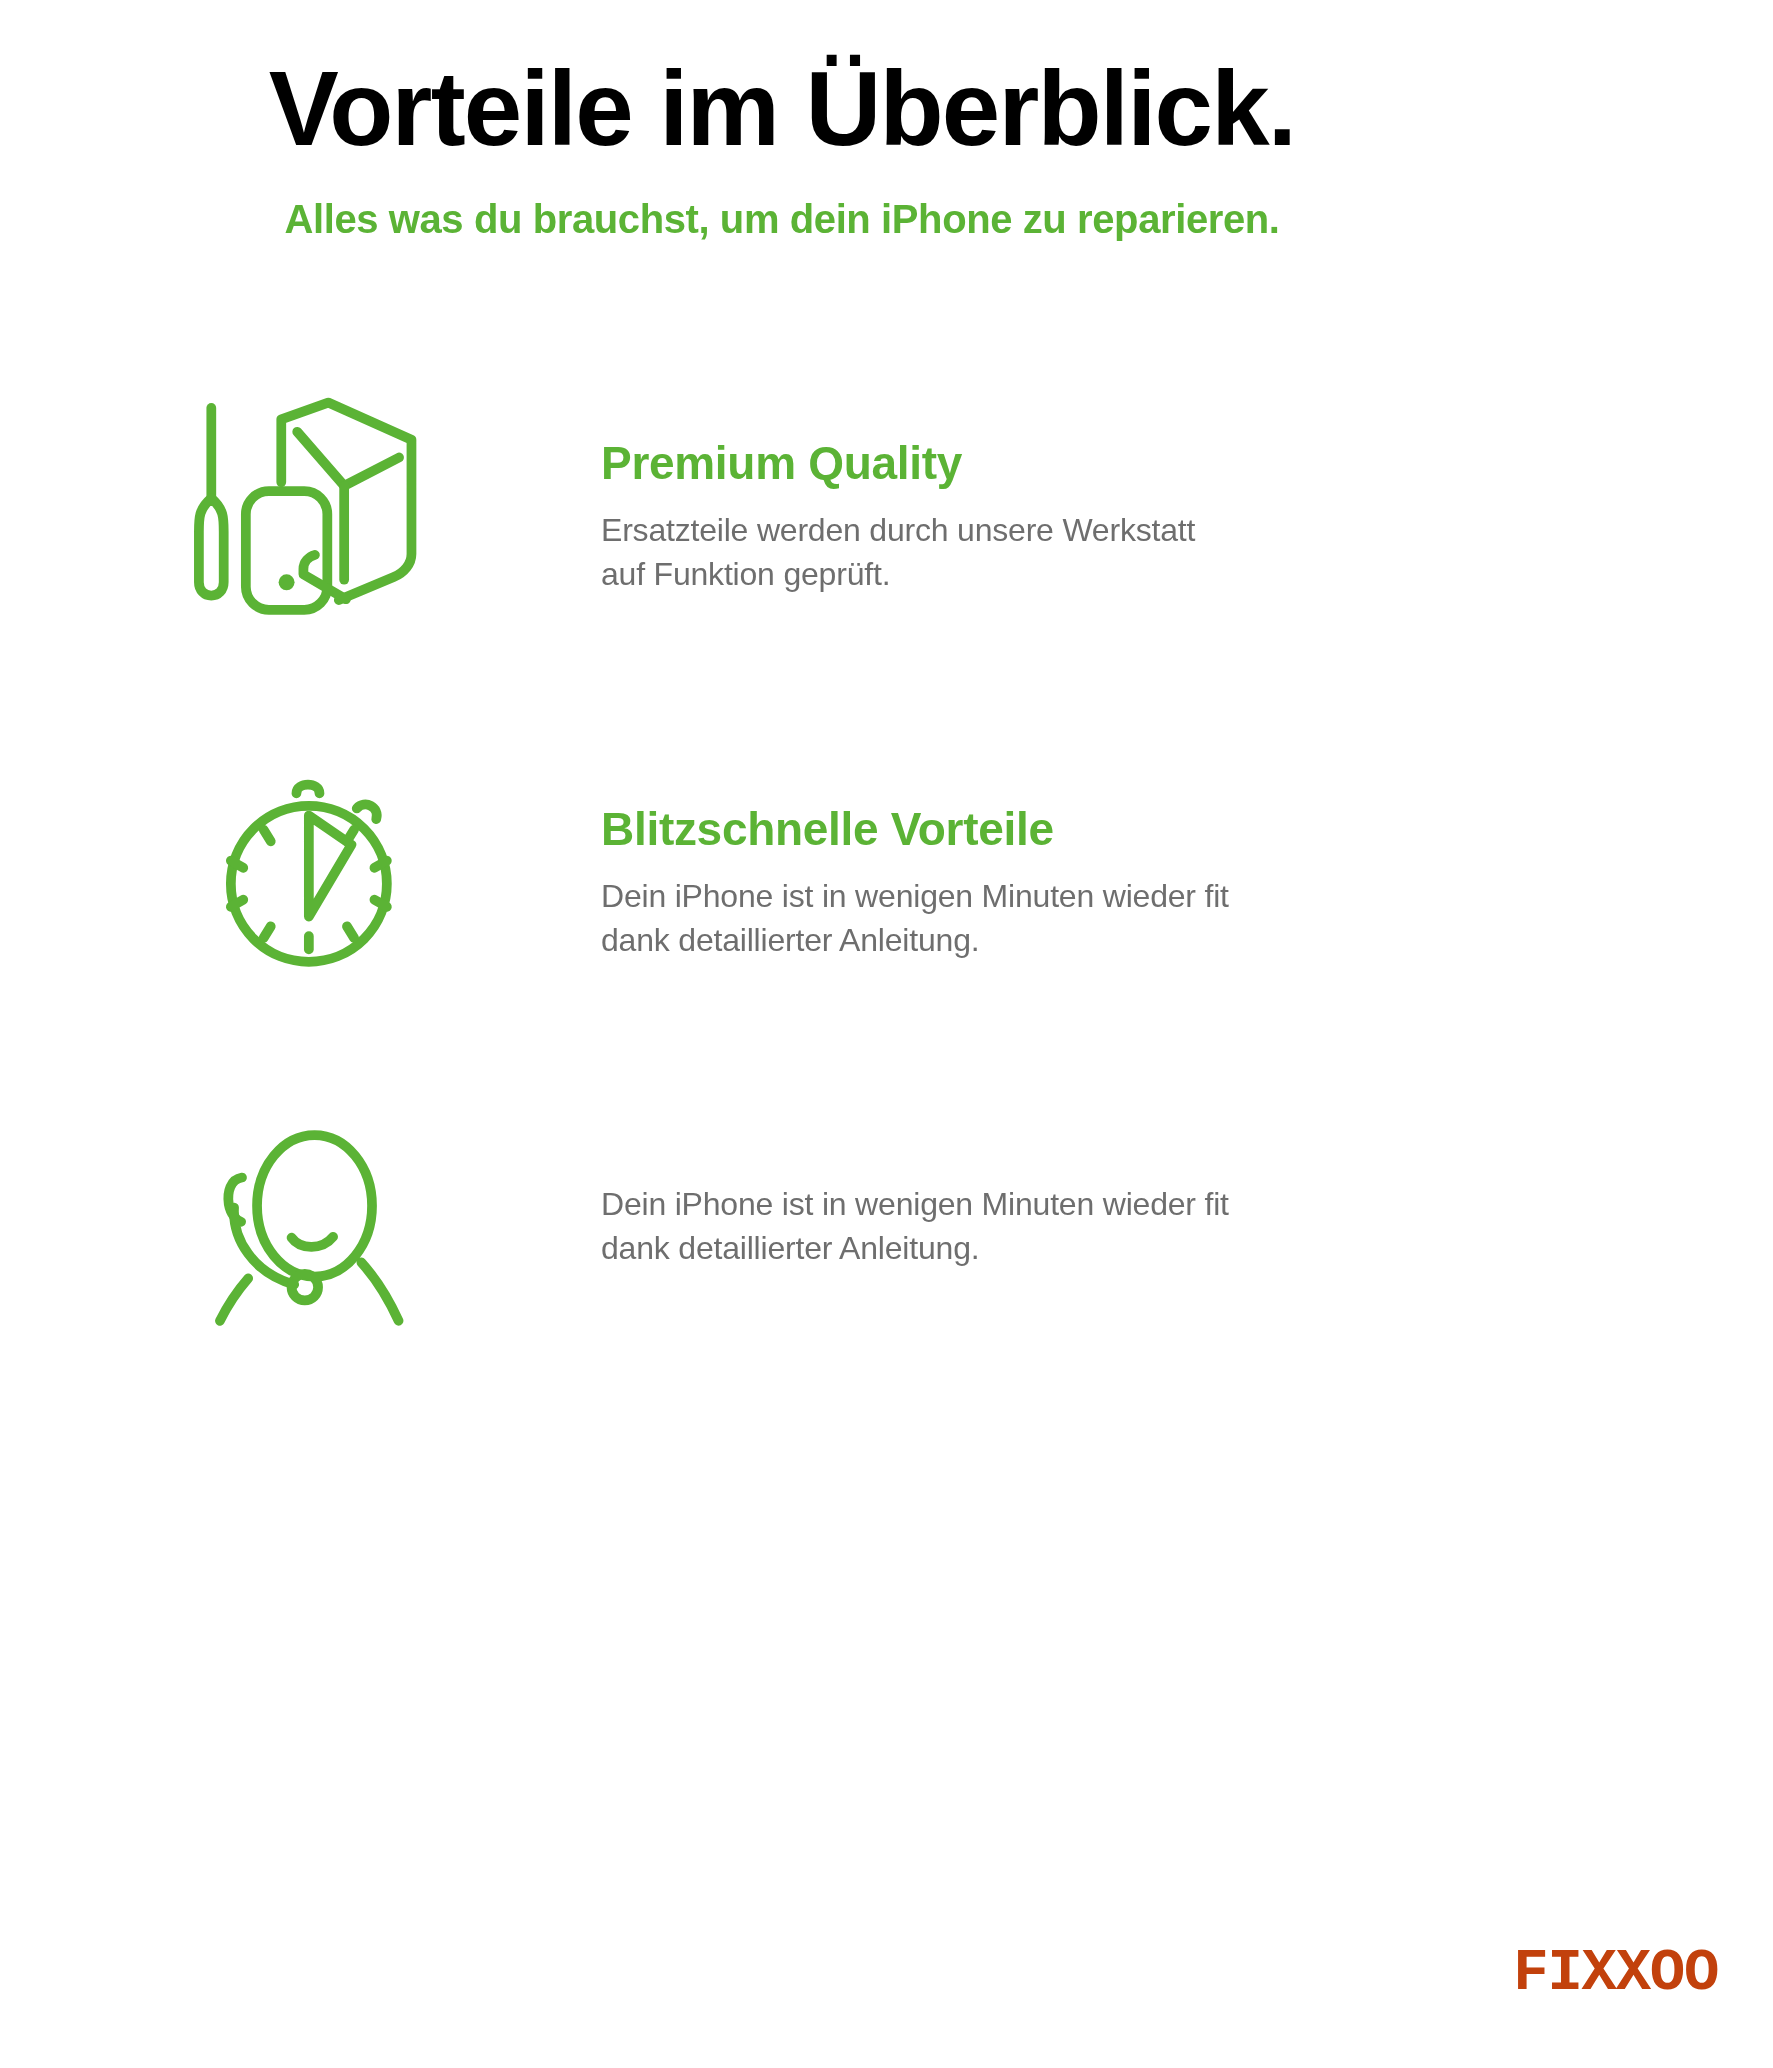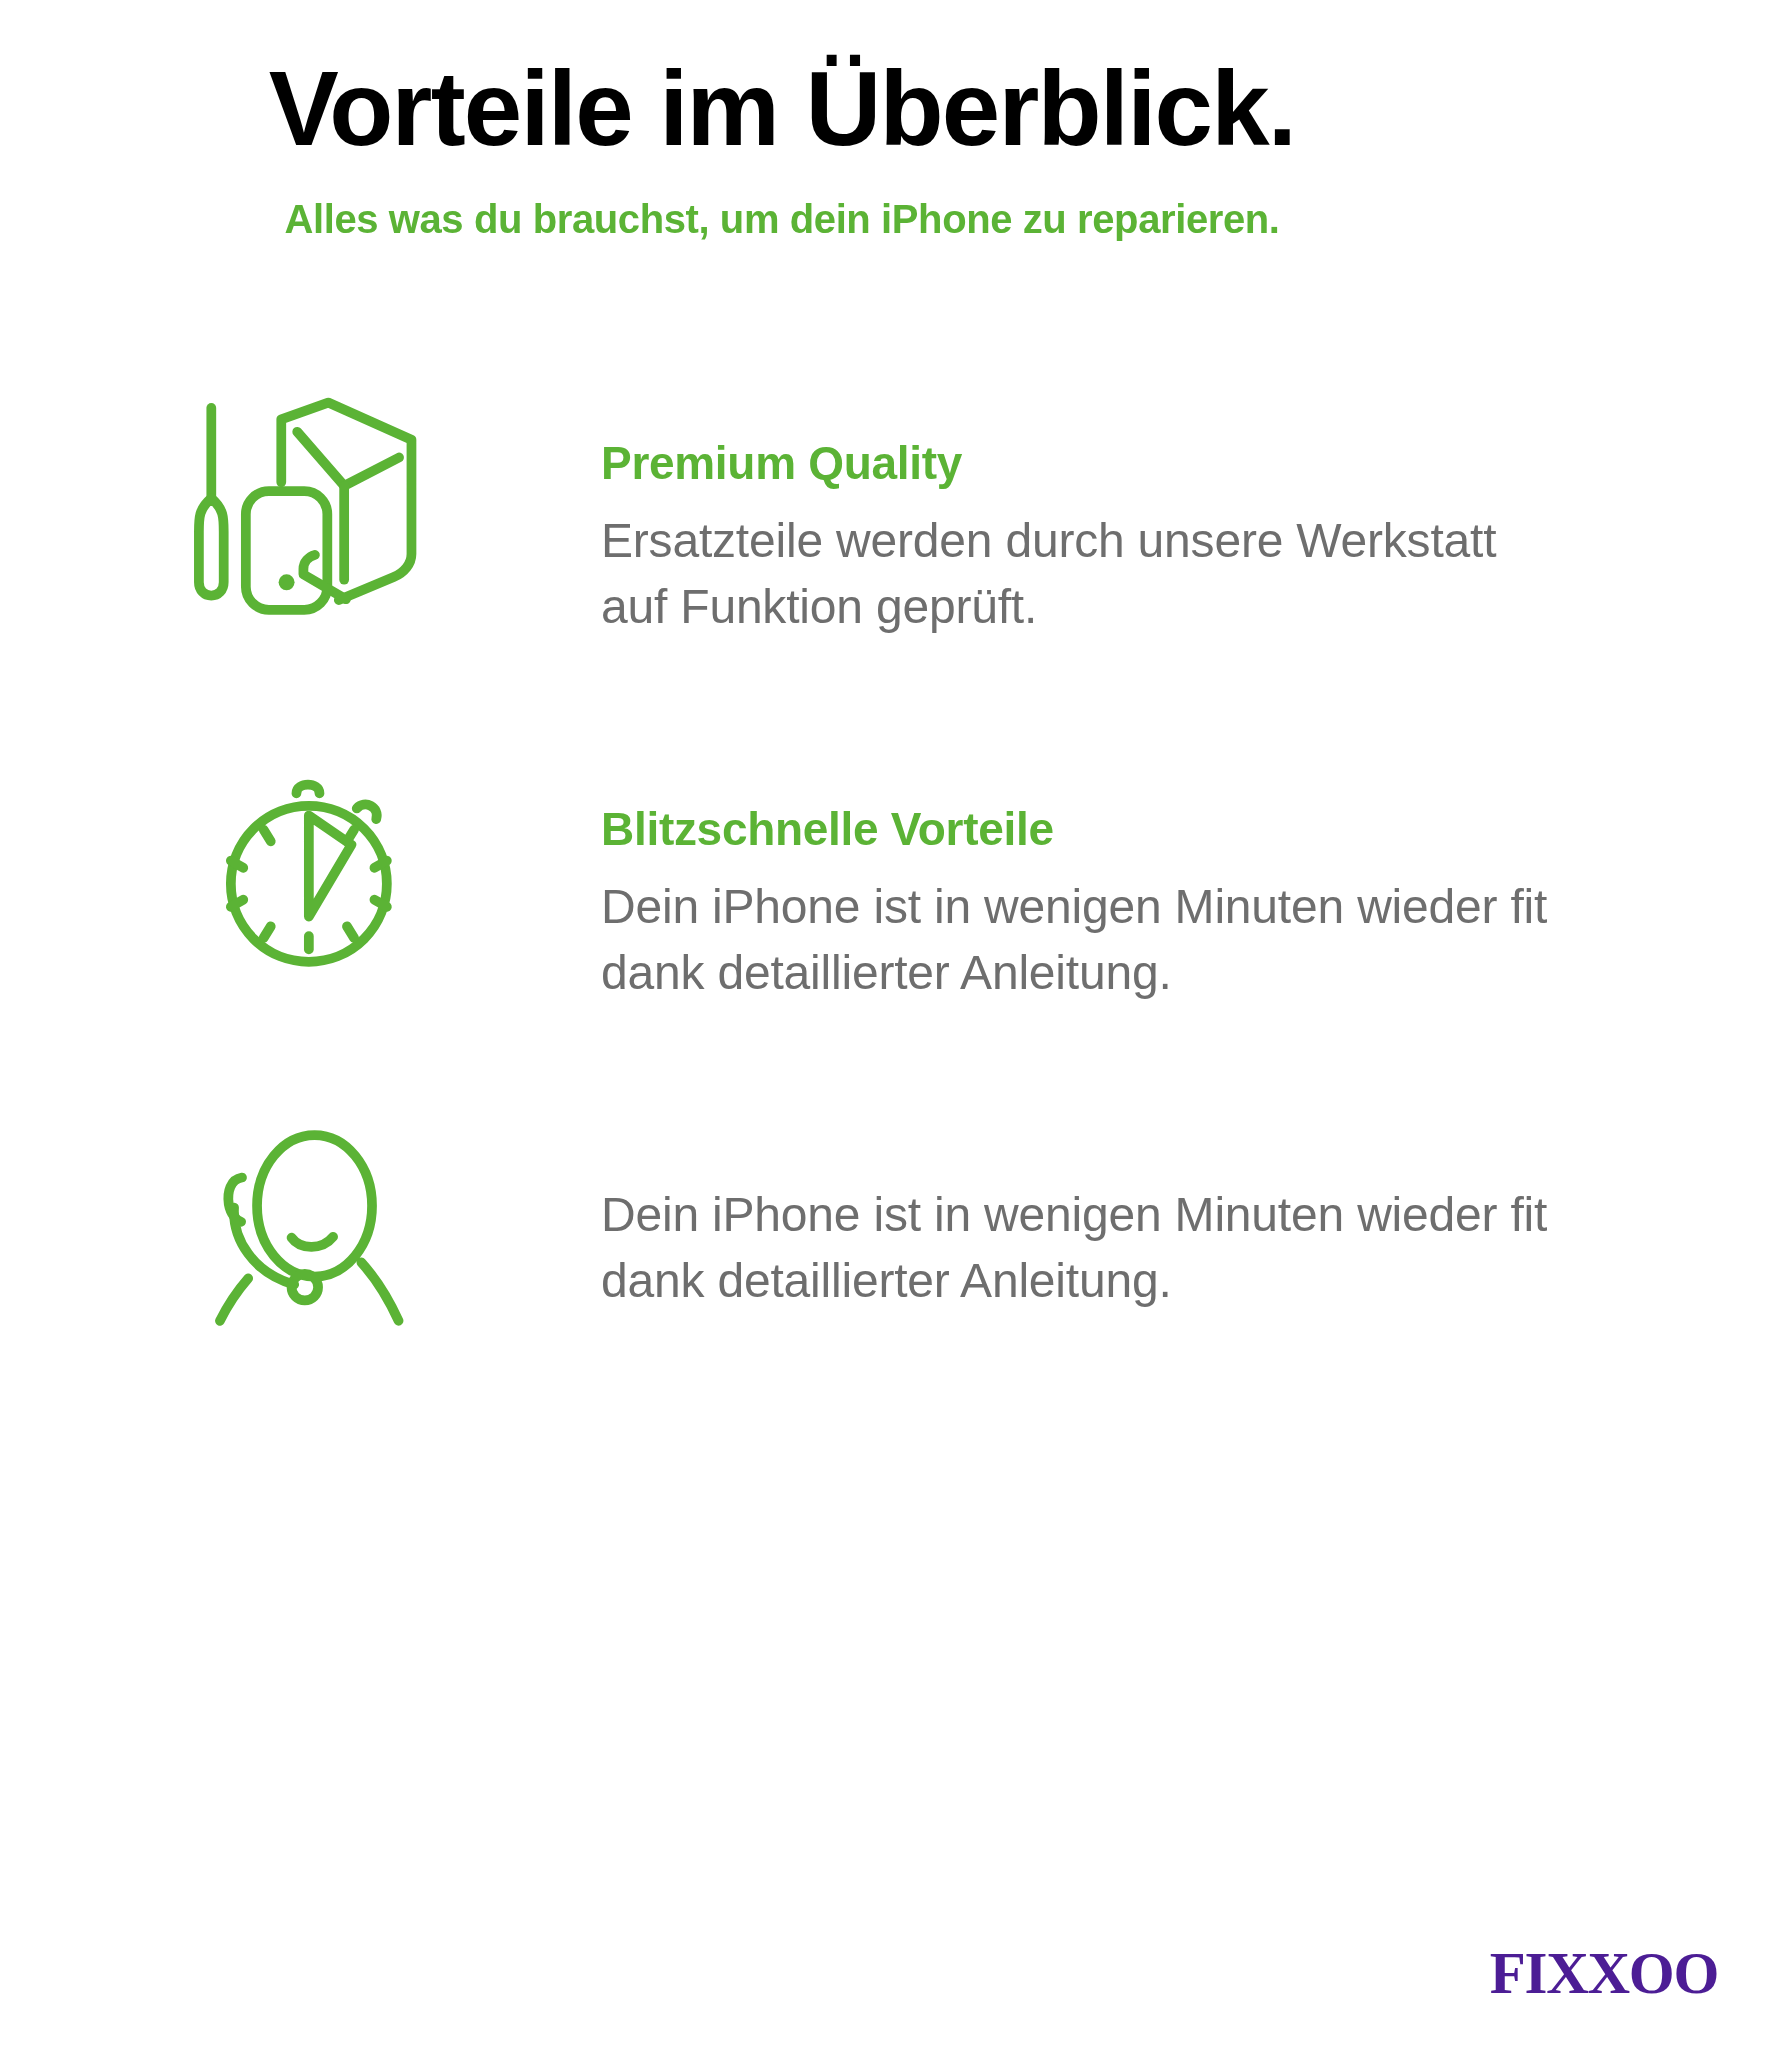--- a/index.html
+++ b/index.html
@@ -89,21 +89,21 @@
     line-height: 1.1;
     font-weight: 700;
     letter-spacing: -0.3px;
     color: #5BB335;
     font-family: "Liberation Sans", sans-serif;
     white-space: nowrap;
   }
   .feature-desc {
     margin: 0;
     padding-top: 19.5px;
-    font-size: 48px;
+    font-size: 32px;
     line-height: 1.38;
     font-weight: 400;
     letter-spacing: -0.2px;
     color: #6E6E6E;
     font-family: "Liberation Sans", sans-serif;
     max-width: 1046px;
     white-space: pre-line;
   }
 
   
@@ -128,22 +128,22 @@
     padding-right: 55px;
     box-sizing: border-box;
     text-align: right;
   }
   .brand-logo {
     display: inline-block;
     font-size: 59px;
     line-height: 1;
     font-weight: 700;
     letter-spacing: -1.3px;
-    color: #4c1d95;
-    font-family: Liberation Serif, serif;
+    color: #c2410c;
+    font-family: Liberation Mono, monospace;
   }
 </style>
 </head>
 <body>
 
 <div class="page">
 
   <div class="header">
     <h1 class="page-title">Vorteile im Überblick.</h1>
     <h2 class="page-subtitle">Alles was du brauchst, um dein iPhone zu reparieren.</h2>

